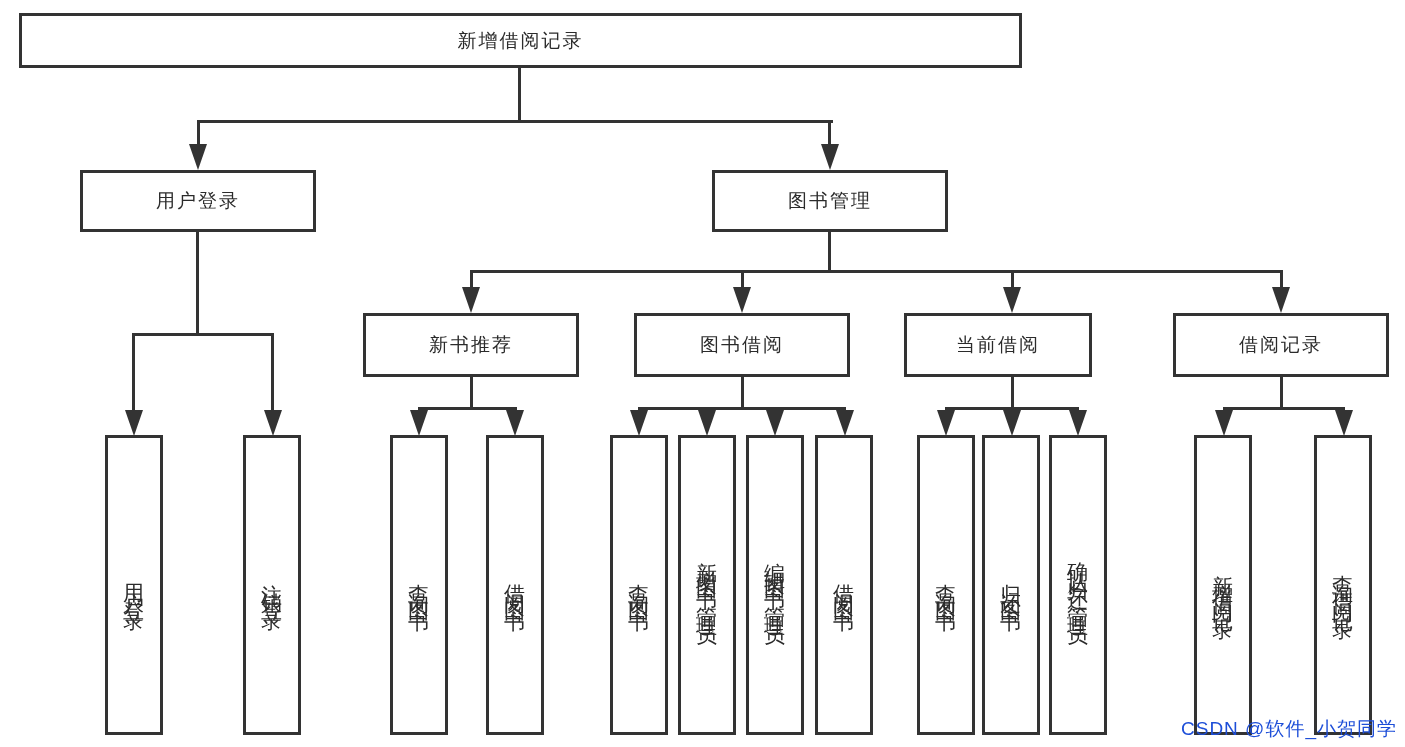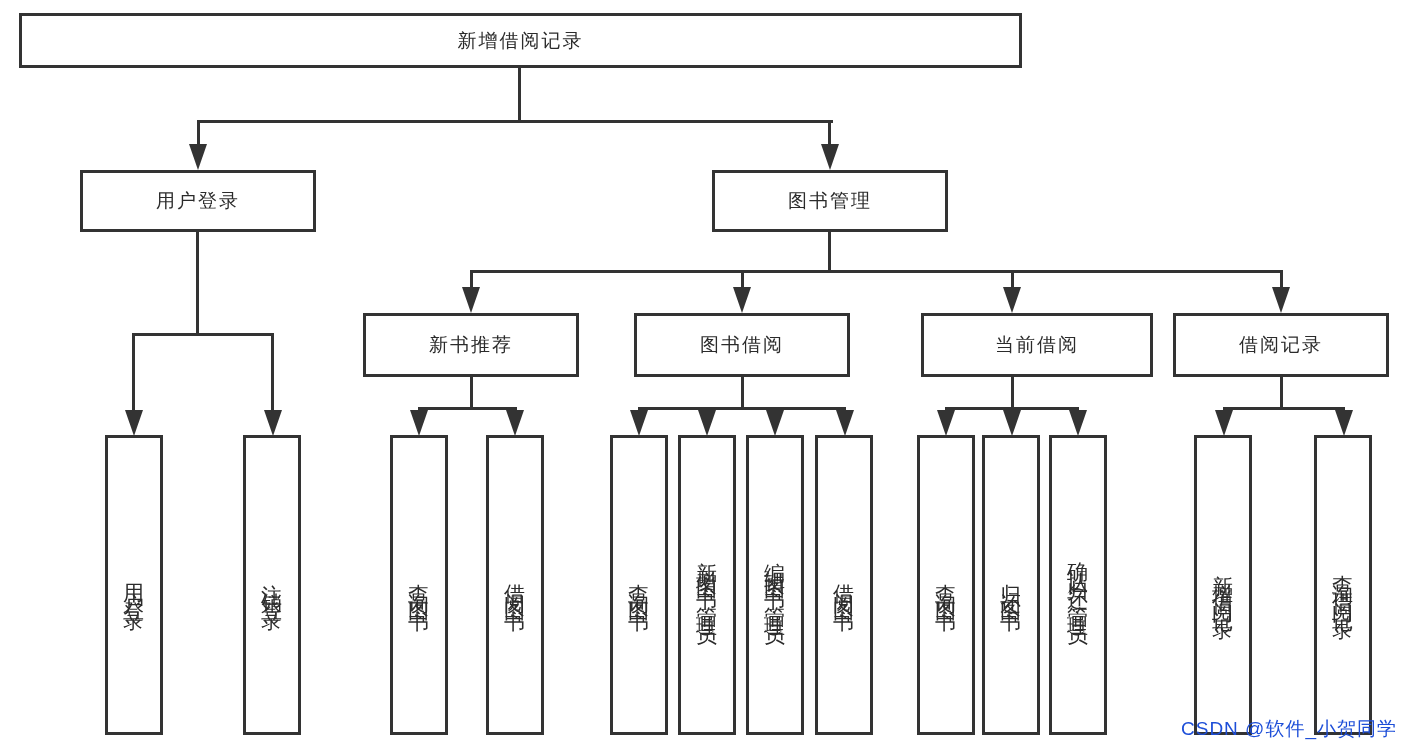--- a/index.html
+++ b/index.html
@@ -111,21 +111,21 @@
   <div class="arrow" style="left:1003px;top:287px;"></div>
   <div class="vline" style="left:1280px;top:270px;height:20px;"></div>
   <div class="arrow" style="left:1272px;top:287px;"></div>
 
   <div class="node" style="left:634px;top:313px;width:216px;height:64px;">
     <span class="lbl">图书借阅</span>
   </div>
   <div class="node" style="left:363px;top:313px;width:216px;height:64px;">
     <span class="lbl">新书推荐</span>
   </div>
-  <div class="node" style="left:904px;top:313px;width:232px;height:64px;margin-left:17px;">
+  <div class="node" style="left:904px;top:313px;width:188px;height:64px;">
     <span class="lbl">当前借阅</span>
   </div>
   <div class="node" style="left:1173px;top:313px;width:216px;height:64px;">
     <span class="lbl">借阅记录</span>
   </div>
 
   <div class="vline" style="left:470px;top:377px;height:32px;"></div>
   <div class="vline" style="left:741px;top:377px;height:32px;"></div>
   <div class="vline" style="left:1011px;top:377px;height:32px;"></div>
   <div class="vline" style="left:1280px;top:377px;height:32px;"></div>

